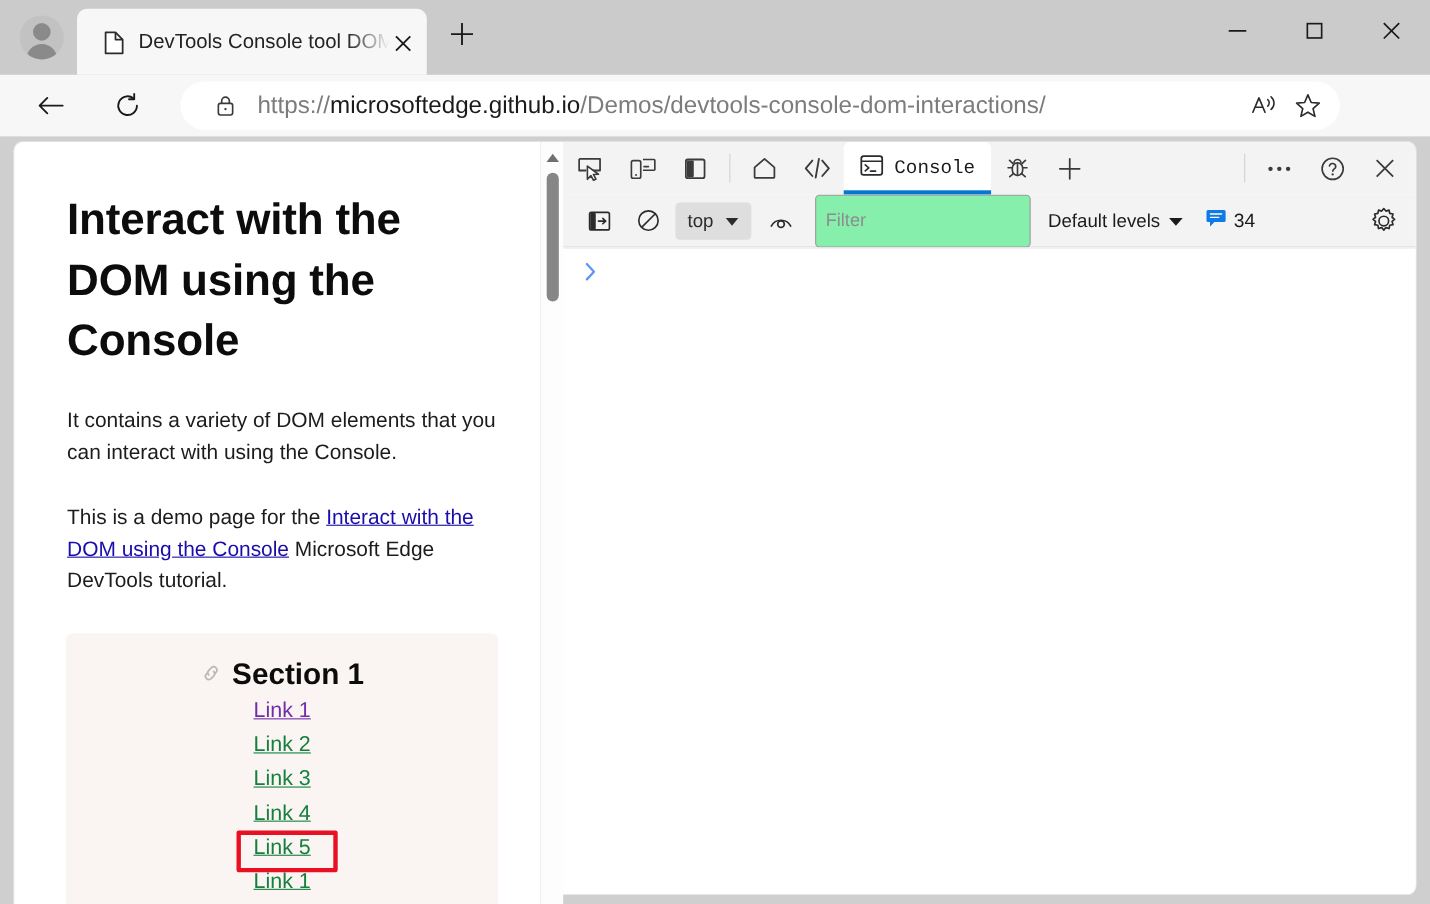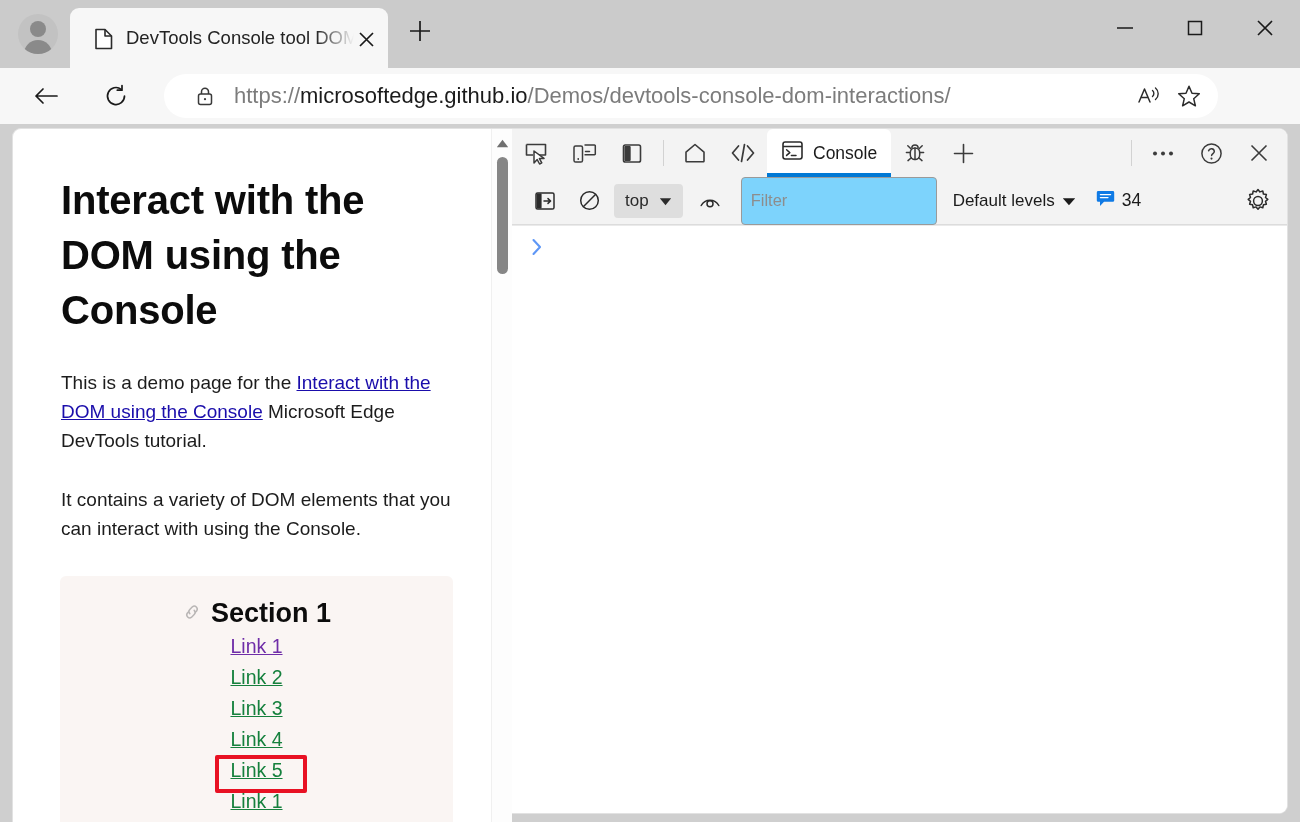--- a/index.html
+++ b/index.html
@@ -301,20 +301,21 @@
     padding: 0 14px;
     display: flex; align-items: center; gap: 9px;
     font-size: 17.5px;
     color: #1b1b1b;
     position: relative;
     flex: none;
   }
   .dt-tab.active {
     background: #ffffff;
     border-radius: 6px 6px 0 0;
+    font-family: Liberation Mono, monospace;
   }
   .dt-tab.active::after {
     content: "";
     position: absolute;
     left: 0; bottom: 0;
     width: 100%; height: 4px;
     background: #0078d4;
   }
   .dt-spacer { flex: 1 1 auto; }
 
@@ -341,21 +342,21 @@
     display: flex; align-items: center; gap: 10px;
     padding: 0 11px;
     font-size: 17px;
     color: #2a2a2a;
     flex: none;
     margin-left: 3px;
   }
   .filter-input {
     width: 196px; height: 48px;
     margin-left: 9px;
-    background: #7dd3fc;
+    background: #86efac;
     border: 1px solid #9a9a9a;
     border-radius: 4px;
     font-size: 16.5px;
     color: #1b1b1b;
     padding: 0 9px;
     box-sizing: border-box;
     font-family: "Liberation Sans", sans-serif;
     flex: none;
   }
   .filter-input::placeholder { color: #8d8d8d; }
@@ -494,23 +495,23 @@
         <circle cx="22.5" cy="4" r="2.3" fill="#1a1a1a"></circle>
       </svg>
     </div>
   </div>
 
   <div class="viewport">
     <div class="page">
       <div class="page-inner">
         <h1 class="page-title">Interact with the DOM using the Console</h1>
 
+        <p class="page-para">It contains a variety of DOM elements that you can interact with using the Console.</p>
+
         <p class="page-para"><span>This is a demo page for the </span><a href="#">Interact with the DOM using the Console</a><span> Microsoft Edge DevTools tutorial.</span></p>
-
-        <p class="page-para">It contains a variety of DOM elements that you can interact with using the Console.</p>
 
         <div class="section-card">
           <div class="section-head">
             <span class="anchor-icon">
               <svg width="20" height="20" viewBox="0 0 20 20">
                 <path d="M7.8 11.6 a3 3 0 0 1 0-4.2 l2.6-2.6 a3 3 0 0 1 4.2 4.2 l-1.2 1.2" fill="none" stroke="#6b6b6b" stroke-width="1.5" stroke-linecap="round"></path>
                 <path d="M12.2 8.4 a3 3 0 0 1 0 4.2 l-2.6 2.6 a3 3 0 0 1-4.2-4.2 l1.2-1.2" fill="none" stroke="#6b6b6b" stroke-width="1.5" stroke-linecap="round"></path>
               </svg>
             </span>
             <span>Section 1</span>

